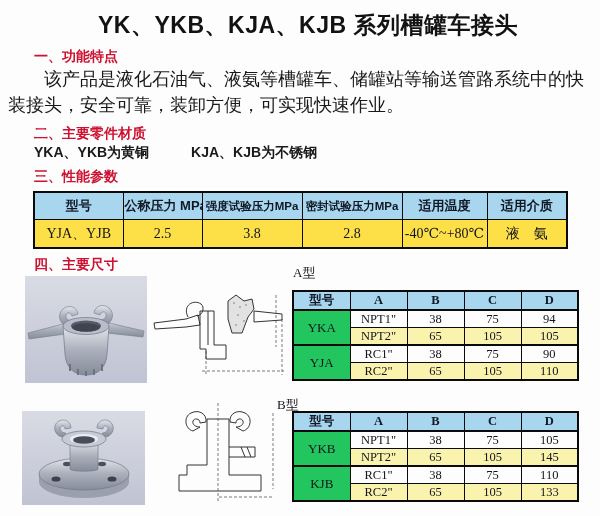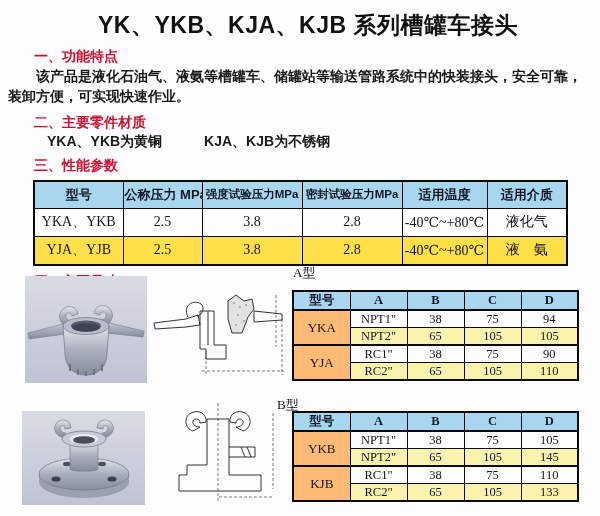--- a/index.html
+++ b/index.html
@@ -10,25 +10,25 @@
   }
   .title{
     text-align:center;padding-top:10px;font-size:23px;font-weight:bold;
     color:#121212;letter-spacing:0.5px;padding-left:16px;
   }
   .h-red{
     color:#cc1230;font-weight:bold;font-size:14px;
     margin:7px 0 0 34px;line-height:17px;
   }
   .para{
-    font-size:14px;font-weight:700;margin:2px 8px 0 8px;
+    font-size:18px;font-weight:400;margin:2px 8px 0 8px;
     line-height:1.42;text-indent:2em;color:#191919;
   }
   .materials{
-    font-size:14px;font-weight:600;margin:2px 0 0 47px;line-height:17px;white-space:pre;
+    font-size:14px;font-weight:600;margin:2px 0 0 34px;line-height:17px;white-space:pre;
   }
   
   table{border-collapse:collapse;}
   .perf{
     margin:6px 0 0 33px;width:533px;table-layout:fixed;
     border:2px solid #0a0a0a;
     font-family:"Liberation Serif","DejaVu Serif",serif;
   }
   .perf th{
     background:#a8d6ee;border:1px solid #0a0a0a;height:26px;
@@ -50,21 +50,21 @@
   .dim th{
     background:#a8d6ee;border:1px solid #0a0a0a;height:16px;
     font-size:12.5px;font-weight:600;color:#101826;padding:0;
   }
   .dim td{
     border:1px solid #0a0a0a;height:16px;text-align:center;
     font-size:12.5px;color:#14141c;padding:0;white-space:nowrap;
   }
   .dim tr.g td{border-top:2px solid #0a0a0a;}
   .dim tr.alt td{background:#faf3ae;}
-  .dim td.model{background:#fdba74;font-size:13px;}
+  .dim td.model{background:#22c55e;font-size:13px;}
   .dim-label{
     position:absolute;font-size:13px;color:#14141c;
     font-family:"Liberation Serif","DejaVu Serif",serif;
   }
   .abs{position:absolute;}
   #photoA{left:25px;top:276px;}
   #drawA{left:152px;top:289px;}
   #labelA{left:293px;top:264px;}
   #tableA{left:292px;top:290px;}
   #photoB{left:22px;top:411px;}
@@ -98,28 +98,20 @@
     <tr>
       <th>型号</th>
       <th>公称压力 MPa</th>
       <th class="small">强度试验压力MPa</th>
       <th class="small">密封试验压力MPa</th>
       <th>适用温度</th>
       <th>适用介质</th>
     </tr>
   </thead>
   <tbody>
-    <tr>
-      <td>YKA、YKB</td>
-      <td>2.5</td>
-      <td>3.8</td>
-      <td>2.8</td>
-      <td>-40℃~+80℃</td>
-      <td>液化气</td>
-    </tr>
     <tr class="alt">
       <td>YJA、YJB</td>
       <td>2.5</td>
       <td>3.8</td>
       <td>2.8</td>
       <td>-40℃~+80℃</td>
       <td>液　氨</td>
     </tr>
   </tbody>
 </table>

